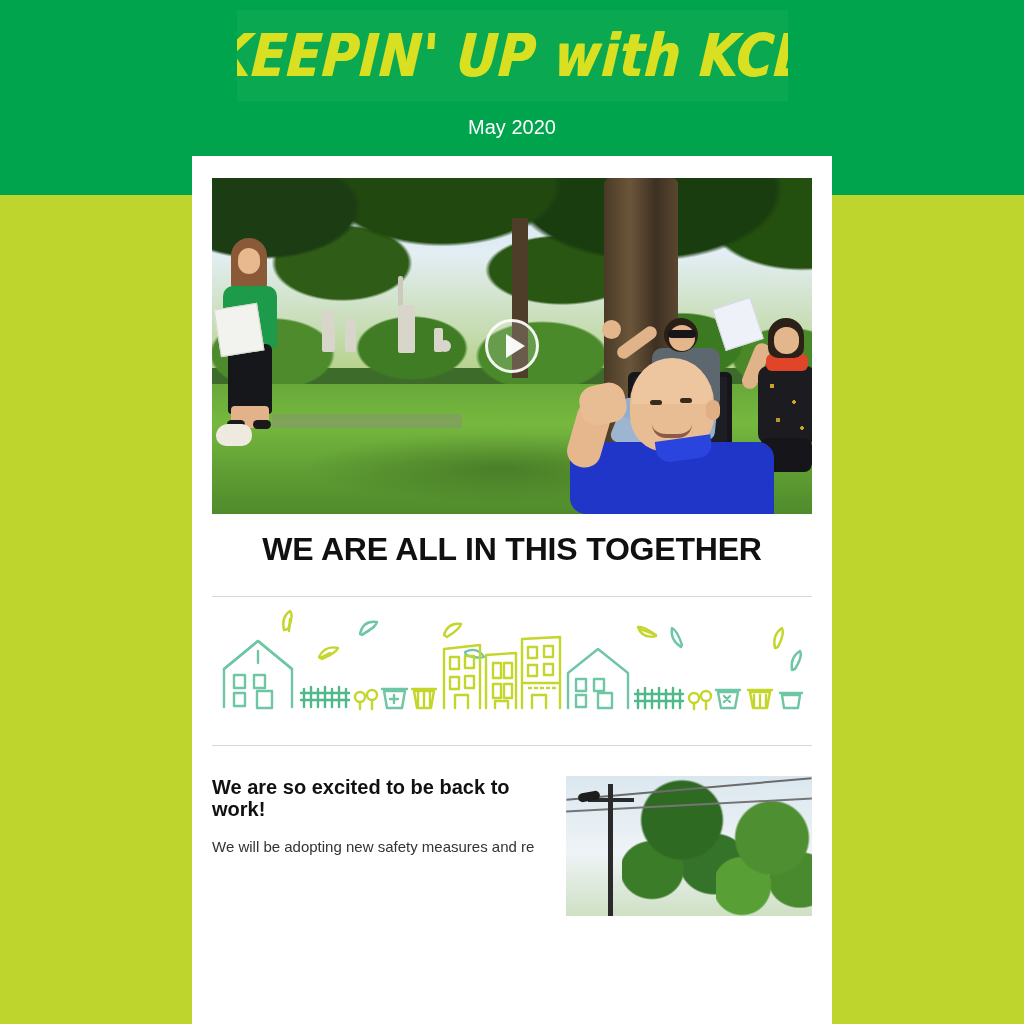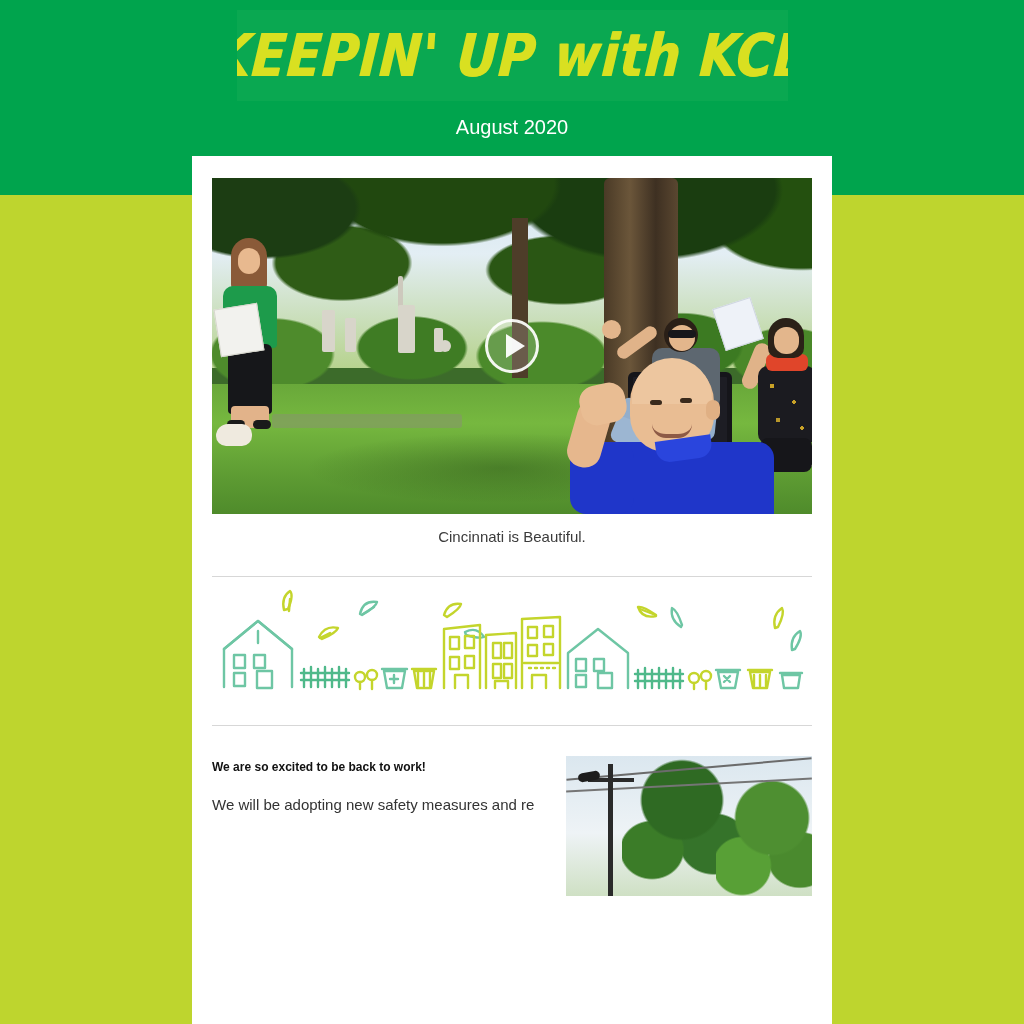--- a/index.html
+++ b/index.html
@@ -281,21 +281,21 @@
   }
 
   
   .updates {
     display: flex;
     margin-top: 30px;
     gap: 20px;
   }
   .upd-col-text { width: 334px; }
   .upd-title {
-    font-size: 12px;
+    font-size: 20px;
     line-height: 22px;
     font-weight: bold;
     color: #111111;
   }
   .upd-body {
     font-size: 15px;
     line-height: 26px;
     color: #333333;
     margin-top: 14px;
   }
@@ -325,21 +325,21 @@
 </style>
 </head>
 <body>
 
 <div class="top-band"></div>
 
 <div class="banner-box">
   <div class="banner-title">KEEPIN' UP with KCB</div>
 </div>
 
-<div class="issue-date">August 2020</div>
+<div class="issue-date">May 2020</div>
 
 <div class="card">
 
   <div class="video-wrap">
     <div class="video-scene">
       <div class="sky"></div>
       <div class="midtrees"></div>
       <div class="canopy"></div>
       <div class="trunk-small"></div>
       <div class="lawn"></div>
@@ -412,22 +412,22 @@
         <div class="mn-fore"></div>
         <div class="mn-hand"></div>
       </div>
     </div>
 
     <div class="play-btn">
       <div class="play-tri"></div>
     </div>
   </div>
 
-
-  <div class="subhead">Cincinnati is Beautiful.</div>
+  <div class="headline">WE ARE ALL IN THIS TOGETHER</div>
+
 
 
   <div class="rule"></div>
 
   <svg class="doodle" viewBox="0 0 600 110">
     <g fill="none" stroke-linecap="round" stroke-linejoin="round" stroke-width="2.4">
 
       <g stroke="#c4d52c">
         <path d="M76 22 q6 -14 2 -18 q-9 6 -6 19 z"></path>
         <path d="M78 12 l-1 12"></path>

